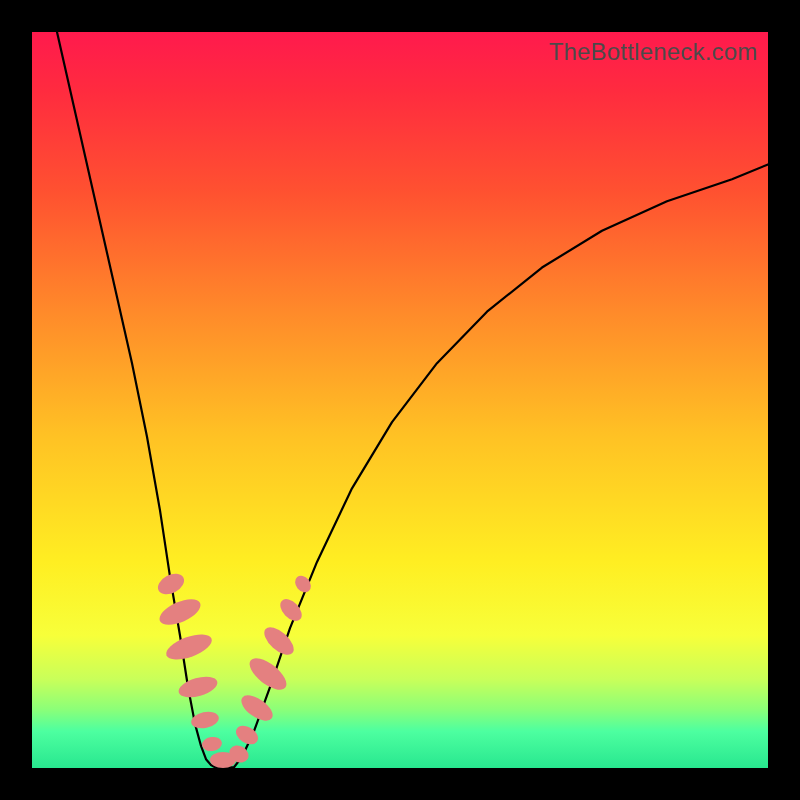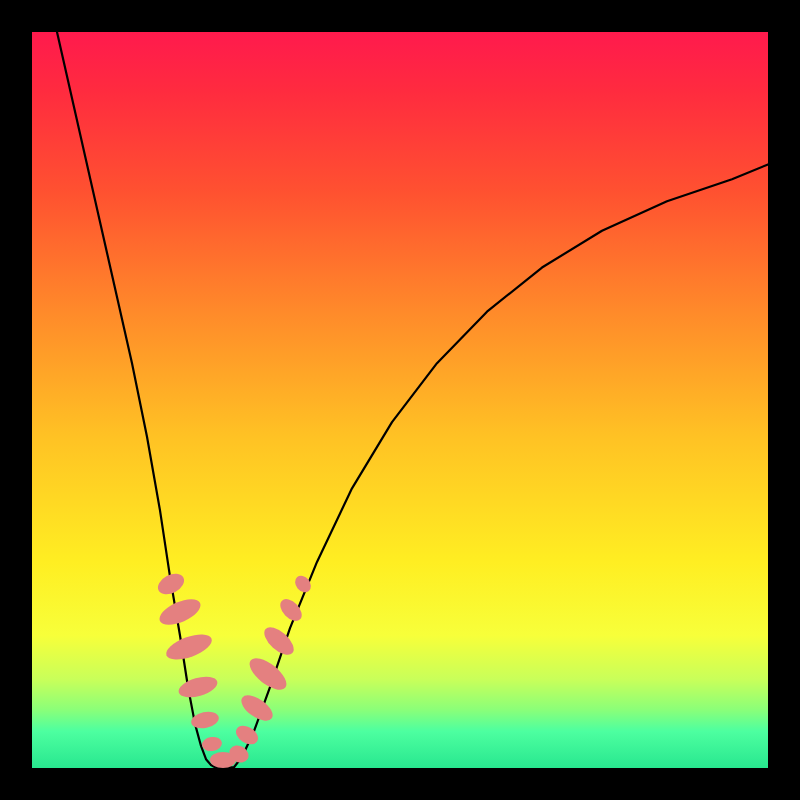--- a/index.html
+++ b/index.html
@@ -67,20 +67,21 @@
   .marker-pill {
     fill: #e48080;
     stroke: none;
   }
 </style>
 </head>
 <body>
 
 <div class="frame">
   <div class="plot-area">
+    <div class="watermark">TheBottleneck.com</div>
     <svg class="curve" viewBox="0 0 736 736">
       <path id="curve-path" class="curve-path" d="M 25 0 L 40 66.23999999999998 L 55 132.48000000000005 L 70 198.72000000000003 L 85 264.96 L 100 331.2 L 115 404.8 L 128 478.40000000000003 L 138 544.64 L 148 603.5200000000001 L 156 655.04 L 163 691.8399999999999 L 169 713.92 L 174 727.168 L 179 733.056 L 183 735.264 L 183 735.264 L 202 735.264 L 202 735.264 L 210 724.96 L 222 699.1999999999999 L 238 655.04 L 258 596.1600000000001 L 285 529.92 L 320 456.32 L 360 390.08000000000004 L 405 331.2 L 455 279.68 L 510 235.51999999999995 L 570 198.72000000000003 L 635 169.27999999999997 L 700 147.19999999999996 L 736 132.48000000000005 "></path>
       <g id="markers">
           <ellipse cx="139" cy="552" rx="9" ry="14" class="marker-pill" fill="#e48080" transform="rotate(62 139 552)"></ellipse>
           <ellipse cx="148" cy="580" rx="10" ry="22" class="marker-pill" fill="#e48080" transform="rotate(66 148 580)"></ellipse>
           <ellipse cx="157" cy="615" rx="10" ry="24" class="marker-pill" fill="#e48080" transform="rotate(70 157 615)"></ellipse>
           <ellipse cx="166" cy="655" rx="9" ry="20" class="marker-pill" fill="#e48080" transform="rotate(74 166 655)"></ellipse>
           <ellipse cx="173" cy="688" rx="8" ry="14" class="marker-pill" fill="#e48080" transform="rotate(78 173 688)"></ellipse>
           <ellipse cx="180" cy="712" rx="7" ry="10" class="marker-pill" fill="#e48080" transform="rotate(82 180 712)"></ellipse>
           <ellipse cx="191" cy="728" rx="13" ry="8" class="marker-pill" fill="#e48080" transform="rotate(0 191 728)"></ellipse>

